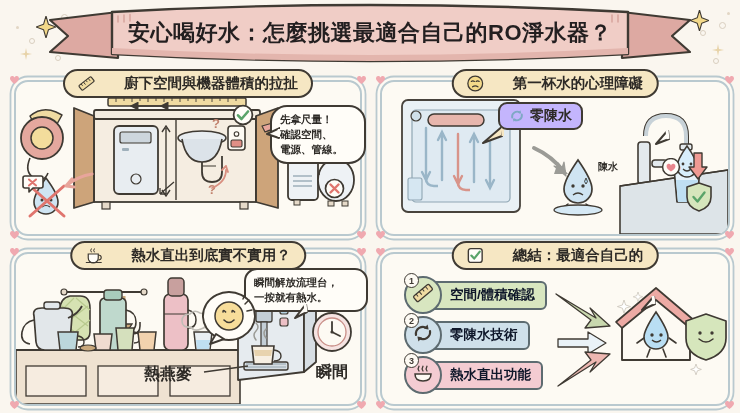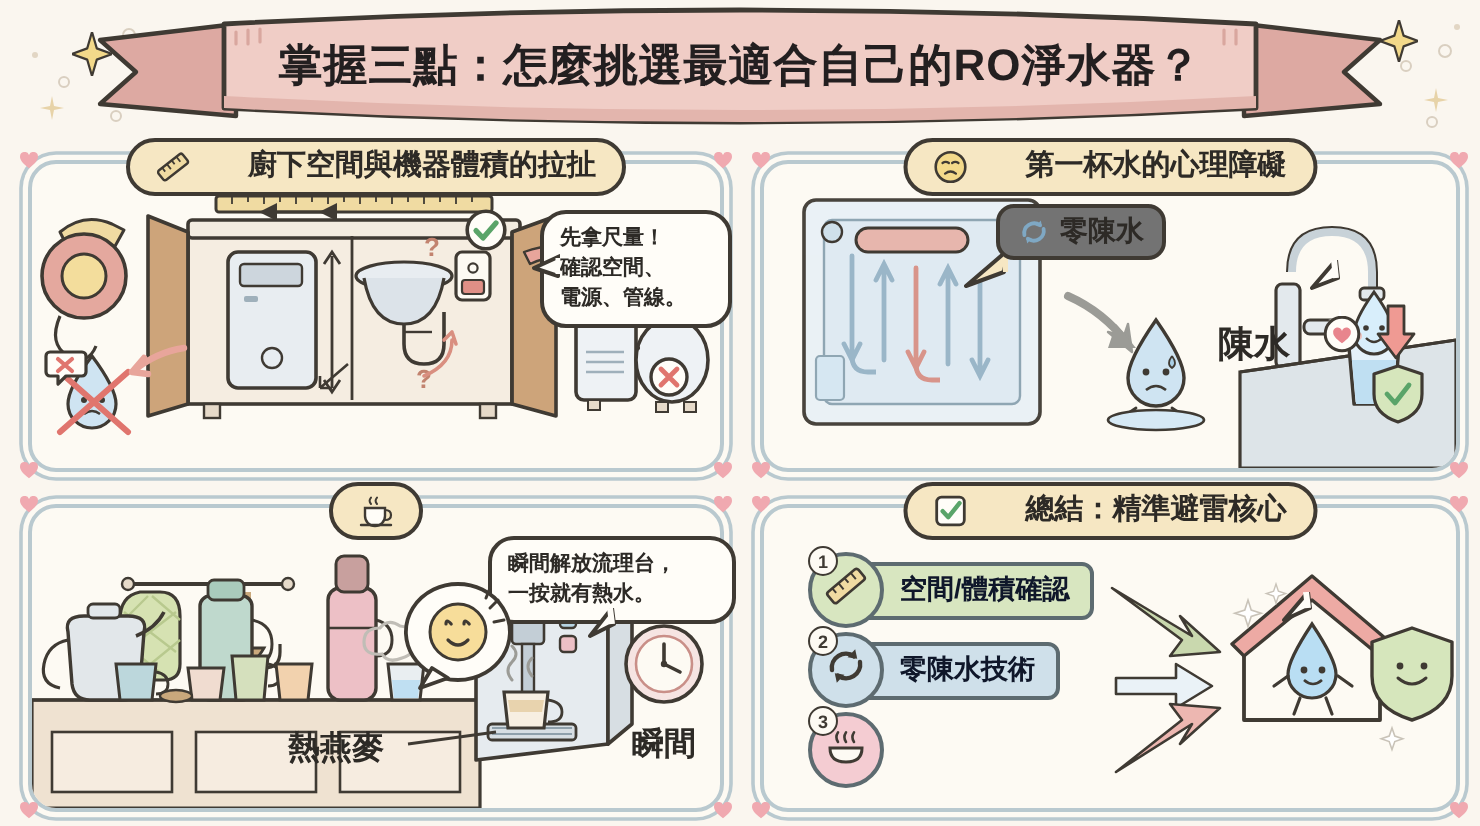--- a/index.html
+++ b/index.html
@@ -50,21 +50,21 @@
   .pill .picon svg{display:block;}
 
   
   .bub{
     position:absolute;background:#fffdf8;border:2px solid #3f3a33;border-radius:13px;
     padding:5px 8px;font-size:10.5px;font-weight:bold;color:#2d2a26;line-height:1.42;
     white-space:pre-line;z-index:5;
   }
 
   .tag{
-    position:absolute;background:#737373;border:2.2px solid #3f3a33;border-radius:9px;
+    position:absolute;background:#c4b5fd;border:2.2px solid #3f3a33;border-radius:9px;
     display:flex;align-items:center;gap:5px;padding:3px 9px;z-index:5;
     font-size:14px;font-weight:bold;color:#2d2a26;
   }
 
   .lbl{position:absolute;font-size:16px;font-weight:bold;color:#2d2a26;white-space:nowrap;}
 
   
   .srow{position:absolute;display:flex;align-items:center;}
   .sbadge{
     width:34px;height:34px;border-radius:50%;border:2px solid #5d6b70;
@@ -122,21 +122,21 @@
 
   <div class="banner">
     <svg width="740" height="62" viewBox="0 0 740 62">
       <path d="M50 18 L118 10 L118 56 L50 50 L68 34 Z" fill="#dda9a2" stroke="#3f3a33" stroke-width="2.2" stroke-linejoin="round"></path>
       <path d="M690 18 L622 10 L622 56 L690 50 L672 34 Z" fill="#dda9a2" stroke="#3f3a33" stroke-width="2.2" stroke-linejoin="round"></path>
       <path d="M112 10 Q370 -4 628 10 L628 52 Q370 66 112 52 Z" fill="#f0cdc6" stroke="#3f3a33" stroke-width="2.4" stroke-linejoin="round"></path>
       <path d="M118 14 l0 6 M124 13 l0 7 M130 12.5 l0 6.5" stroke="#d9a79f" stroke-width="1.6" stroke-linecap="round"></path>
       <path d="M612 13 l0 7 M618 13 l0 7" stroke="#d9a79f" stroke-width="1.6" stroke-linecap="round"></path>
       <path d="M112 46 Q370 60 628 46 L628 52 Q370 66 112 52 Z" fill="#e3b5ad"></path>
     </svg>
-    <div class="banner-title">掌握三點：怎麼挑選最適合自己的RO淨水器？</div>
+    <div class="banner-title">安心喝好水：怎麼挑選最適合自己的RO淨水器？</div>
   </div>
 
   <div class="panel" style="left:14px;top:80px;width:344px;height:152px;">
     <div class="panel-inner">
       <svg width="344" height="152" viewBox="0 0 344 152">
 
         <rect x="78" y="34" width="162" height="86" fill="#f5ede1" stroke="#3f3a33" stroke-width="1.8"></rect>
         <rect x="78" y="28" width="166" height="9" rx="2" fill="#f3ece0" stroke="#3f3a33" stroke-width="1.8"></rect>
 
         <path d="M78 34 L58 26 L58 126 L78 120 Z" fill="#cda47a" stroke="#3f3a33" stroke-width="1.8" stroke-linejoin="round"></path>
@@ -215,21 +215,21 @@
         <svg width="17" height="17" viewBox="0 0 17 17">
             <g transform="rotate(-38 8.5 8.5)">
               <rect x="0.8" y="5.5" width="15.4" height="6" rx="1.2" fill="#f0dba2" stroke="#3f3a33" stroke-width="1.2"></rect>
               <path d="M4 5.5 l0 2.4 M7 5.5 l0 3.2 M10 5.5 l0 2.4 M13 5.5 l0 3.2" stroke="#3f3a33" stroke-width="0.9"></path>
             </g>
           </svg>
       </span>
       <span class="ptxt">廚下空間與機器體積的拉扯</span>
     </div>
 
-    <div class="bub" style="left:254px;top:23px;width:76px;">先拿尺量！
+    <div class="bub" style="left:254px;top:23px;width:76px;border-radius:17px;">先拿尺量！
 確認空間、
 電源、管線。</div>
     <div style="position:absolute;left:250px;top:44px;z-index:6;">
       <svg width="14" height="14" viewBox="0 0 14 14">
           <path d="M14 2 L1 8 L13 12 Z" fill="#fffdf8" stroke="#3f3a33" stroke-width="2" stroke-linejoin="round"></path>
           <path d="M13 3 L13 11" stroke="#fffdf8" stroke-width="2.5"></path>
         </svg>
     </div>
 
     <div style="position:absolute;left:216px;top:22px;z-index:6;">
@@ -357,21 +357,21 @@
         </svg>
     </div>
 
     <div style="position:absolute;left:272px;top:48px;z-index:6;">
       <svg width="16" height="16" viewBox="0 0 16 16">
           <path d="M14 0 L2 14 L15 9 Z" fill="#fffdf8" stroke="#3f3a33" stroke-width="2" stroke-linejoin="round"></path>
           <path d="M13 0 L14 9" stroke="#fffdf8" stroke-width="3"></path>
         </svg>
     </div>
 
-    <div class="lbl" style="left:216px;top:78px;font-size:18px;margin-left:11px;">陳水</div>
+    <div class="lbl" style="left:216px;top:78px;font-size:10px;">陳水</div>
 
     <div style="position:absolute;left:278px;top:76px;z-index:6;">
       <svg width="22" height="20" viewBox="0 0 22 20">
           <circle cx="11" cy="9" r="8.4" fill="#fffdf8" stroke="#3f3a33" stroke-width="1.5"></circle>
           <path d="M11 13.6 C7.6 11.2 6.6 9.6 6.6 8.4 A2.2 2.2 0 0 1 11 7.5 A2.2 2.2 0 0 1 15.4 8.4 C15.4 9.6 14.4 11.2 11 13.6 Z" fill="#e8858d"></path>
         </svg>
     </div>
     <div style="position:absolute;left:306px;top:70px;z-index:6;">
       <svg width="20" height="28" viewBox="0 0 20 28">
           <path d="M6 1 h8 v14 h5 l-9 12 l-9 -12 h5 z" fill="#ef9a93" stroke="#3f3a33" stroke-width="1.4" stroke-linejoin="round"></path>
@@ -481,20 +481,21 @@
 
     <div class="pill">
       <span class="picon">
         <svg width="17" height="17" viewBox="0 0 17 17">
             <path d="M3 7 h10 v4 a5 5 0 0 1 -10 0 z" fill="#fffdf8" stroke="#3f3a33" stroke-width="1.2"></path>
             <path d="M13 8 q3 0 3 2.5 q0 2.5 -3 2.5" fill="none" stroke="#3f3a33" stroke-width="1.1"></path>
             <path d="M1 15.5 h15" stroke="#3f3a33" stroke-width="1.2" stroke-linecap="round"></path>
             <path d="M6 5 q-1.4 -1.6 0 -3.2 M9 5 q-1.4 -1.6 0 -3.2" fill="none" stroke="#3f3a33" stroke-width="1" stroke-linecap="round"></path>
           </svg>
       </span>
+      <span class="ptxt">熱水直出到底實不實用？</span>
     </div>
 
     <div class="bub" style="left:228px;top:14px;width:104px;">瞬間解放流理台，
 一按就有熱水。</div>
     <div style="position:absolute;left:276px;top:50px;z-index:6;">
       <svg width="16" height="16" viewBox="0 0 16 16">
           <path d="M14 0 L3 14 L15 8 Z" fill="#fffdf8" stroke="#3f3a33" stroke-width="2" stroke-linejoin="round"></path>
           <path d="M13 0 L14 8" stroke="#fffdf8" stroke-width="3"></path>
         </svg>
     </div>
@@ -565,21 +566,21 @@
       </svg>
     </div>
 
     <div class="pill">
       <span class="picon">
         <svg width="17" height="17" viewBox="0 0 17 17">
             <rect x="1.6" y="1.6" width="13.8" height="13.8" rx="2.4" fill="#fffdf8" stroke="#3f3a33" stroke-width="1.4"></rect>
             <path d="M4.6 8.6 L7.4 11.6 L13 4.6" fill="none" stroke="#5aa469" stroke-width="2.2" stroke-linecap="round" stroke-linejoin="round"></path>
           </svg>
       </span>
-      <span class="ptxt">總結：精準避雷核心</span>
+      <span class="ptxt">總結：最適合自己的</span>
     </div>
 
     <div class="srow" style="left:22px;top:22px;">
       <div class="sbadge" style="background:#d8e6c0;">
         <span class="snum">1</span>
         <span>
           <svg width="22" height="22" viewBox="0 0 22 22">
               <g transform="rotate(-40 11 11)">
                 <rect x="1" y="7.5" width="20" height="7" rx="1.4" fill="#f0dba2" stroke="#3f3a33" stroke-width="1.3"></rect>
                 <path d="M5 7.5 l0 3 M9 7.5 l0 4 M13 7.5 l0 3 M17 7.5 l0 4" stroke="#3f3a33" stroke-width="1"></path>
@@ -608,20 +609,21 @@
     <div class="srow" style="left:22px;top:102px;">
       <div class="sbadge" style="background:#f4ccd2;">
         <span class="snum">3</span>
         <span>
           <svg width="22" height="22" viewBox="0 0 22 22">
               <path d="M3 12 h16 q0 7 -8 7 q-8 0 -8 -7 z" fill="#fdfaf3" stroke="#3f3a33" stroke-width="1.5"></path>
               <path d="M7 9 q-1.6 -2.4 0 -4.8 M11 9 q-1.6 -2.4 0 -4.8 M15 9 q-1.6 -2.4 0 -4.8" fill="none" stroke="#3f3a33" stroke-width="1.3" stroke-linecap="round"></path>
             </svg>
         </span>
       </div>
+      <div class="sbar" style="background:#f4ccd2;">熱水直出功能</div>
     </div>
 
     <div style="position:absolute;left:258px;top:42px;z-index:6;">
       <svg width="16" height="16" viewBox="0 0 16 16">
           <path d="M14 0 L2 14 L15 8 Z" fill="#fffdf8" stroke="#3f3a33" stroke-width="2" stroke-linejoin="round"></path>
           <path d="M13 0 L14 8" stroke="#fffdf8" stroke-width="3"></path>
         </svg>
     </div>
 
 

